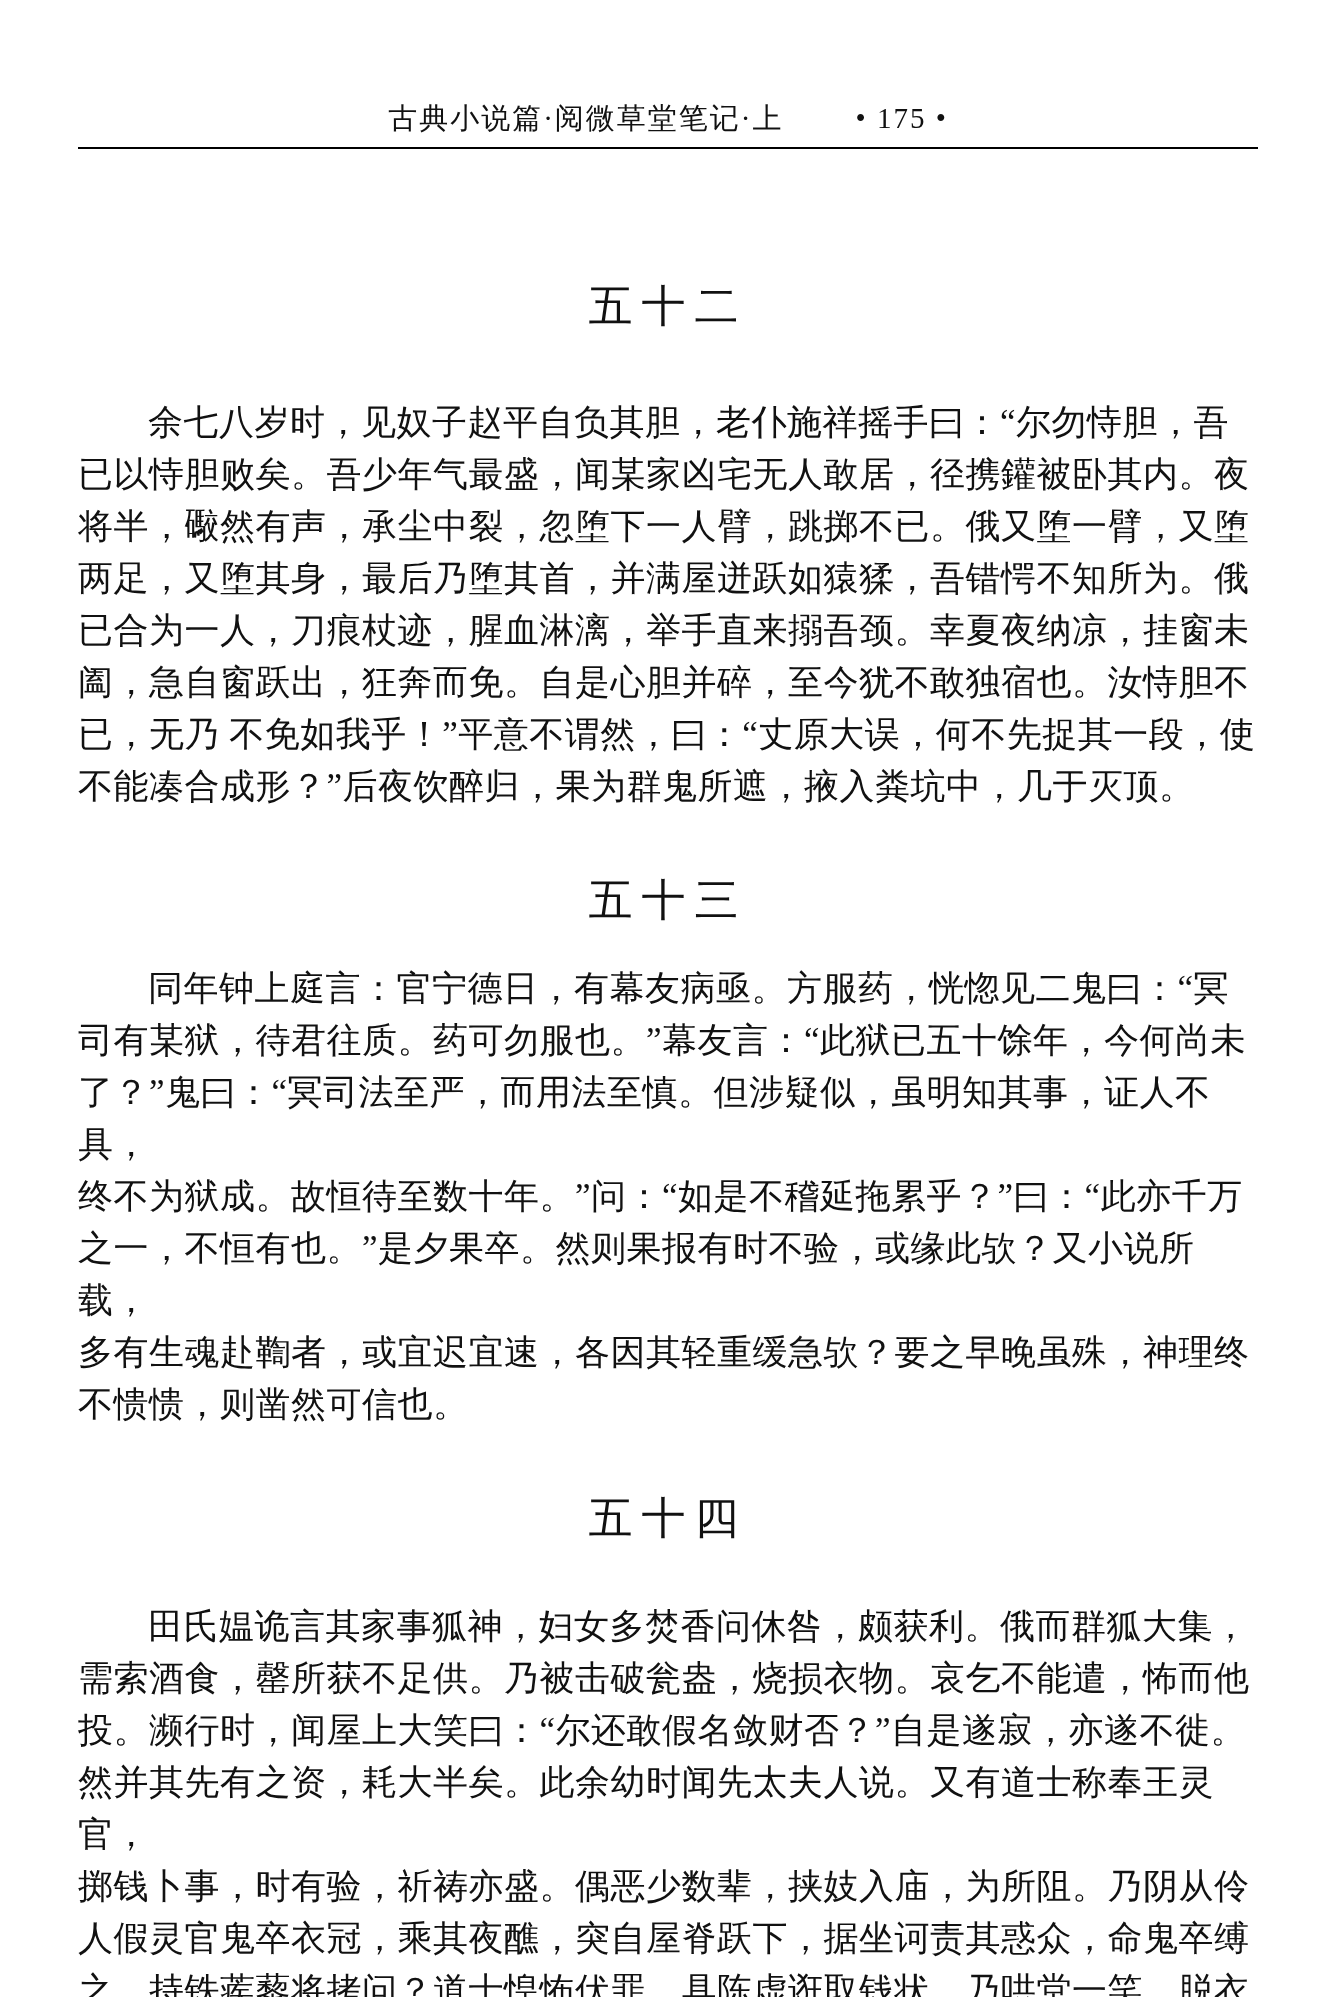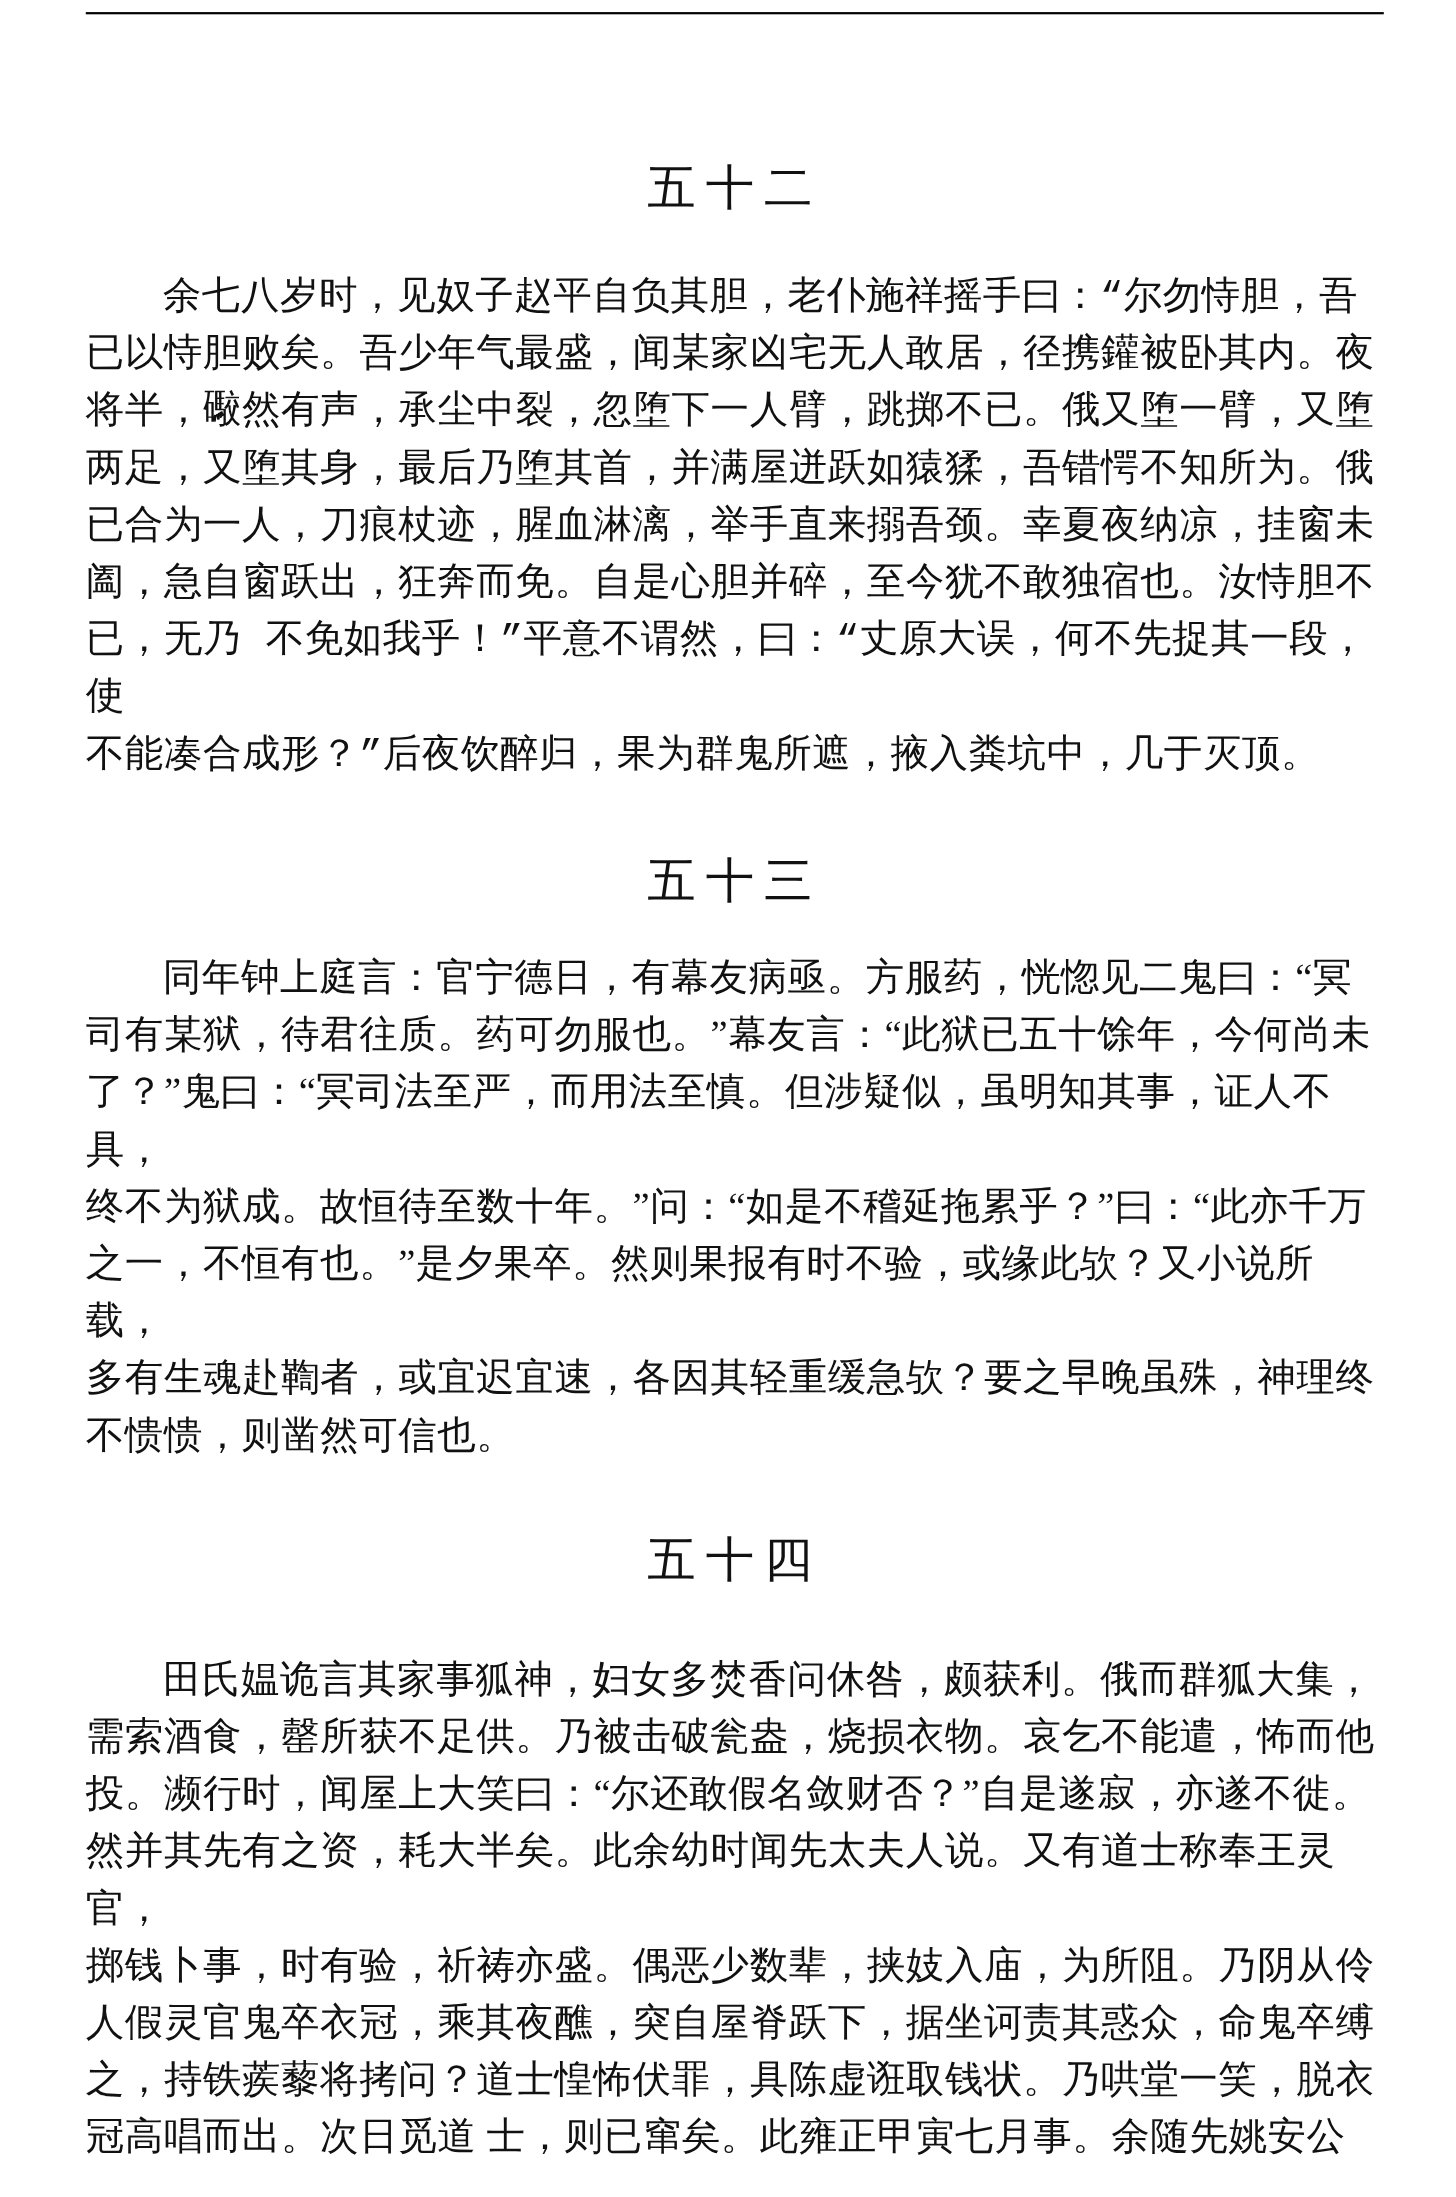--- a/index.html
+++ b/index.html
@@ -50,30 +50,34 @@
   .title-54 { margin-top: 62px; }
   .para {
     margin: 0;
     font-size: 35px;
     line-height: 52px;
     text-indent: 70px;
     white-space: pre-line;
     text-align: left;
     letter-spacing: 0.5px;
   }
-  .para-52 { margin-top: 48px; font-family: Liberation Mono, monospace; }
+  .para-52 { margin-top: 64px; }
   .para-53 { margin-top: 36px; }
   .para-54 { margin-top: 56px; }
 </style>
 </head>
 <body>
 
 <div class="page">
   <div class="content">
 
+    <div class="header">
+      <span class="running-head">古典小说篇·阅微草堂笔记·上</span>
+      <span class="page-number">• 175 •</span>
+    </div>
 
     <div class="rule"></div>
 
     <div class="section">
       <h2 class="section-title title-52">五十二</h2>
       <p class="para para-52">余七八岁时，见奴子赵平自负其胆，老仆施祥摇手曰：“尔勿恃胆，吾
 已以恃胆败矣。吾少年气最盛，闻某家凶宅无人敢居，径携鑵被卧其内。夜
 将半，礮然有声，承尘中裂，忽堕下一人臂，跳掷不已。俄又堕一臂，又堕
 两足，又堕其身，最后乃堕其首，并满屋迸跃如猿猱，吾错愕不知所为。俄
 已合为一人，刀痕杖迹，腥血淋漓，举手直来搦吾颈。幸夏夜纳凉，挂窗未

